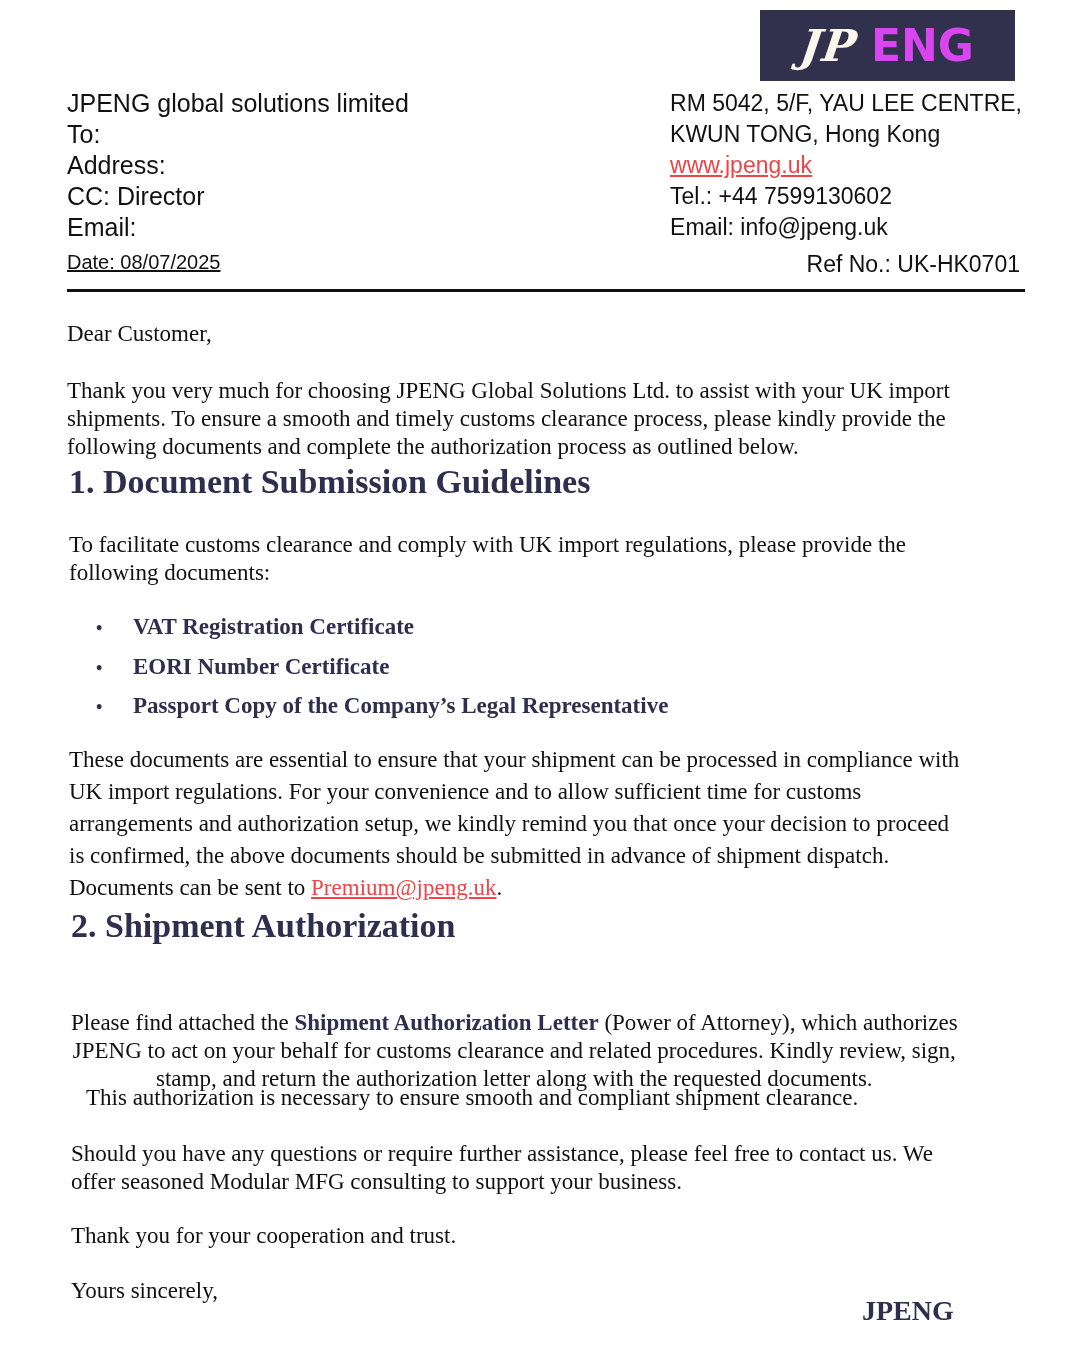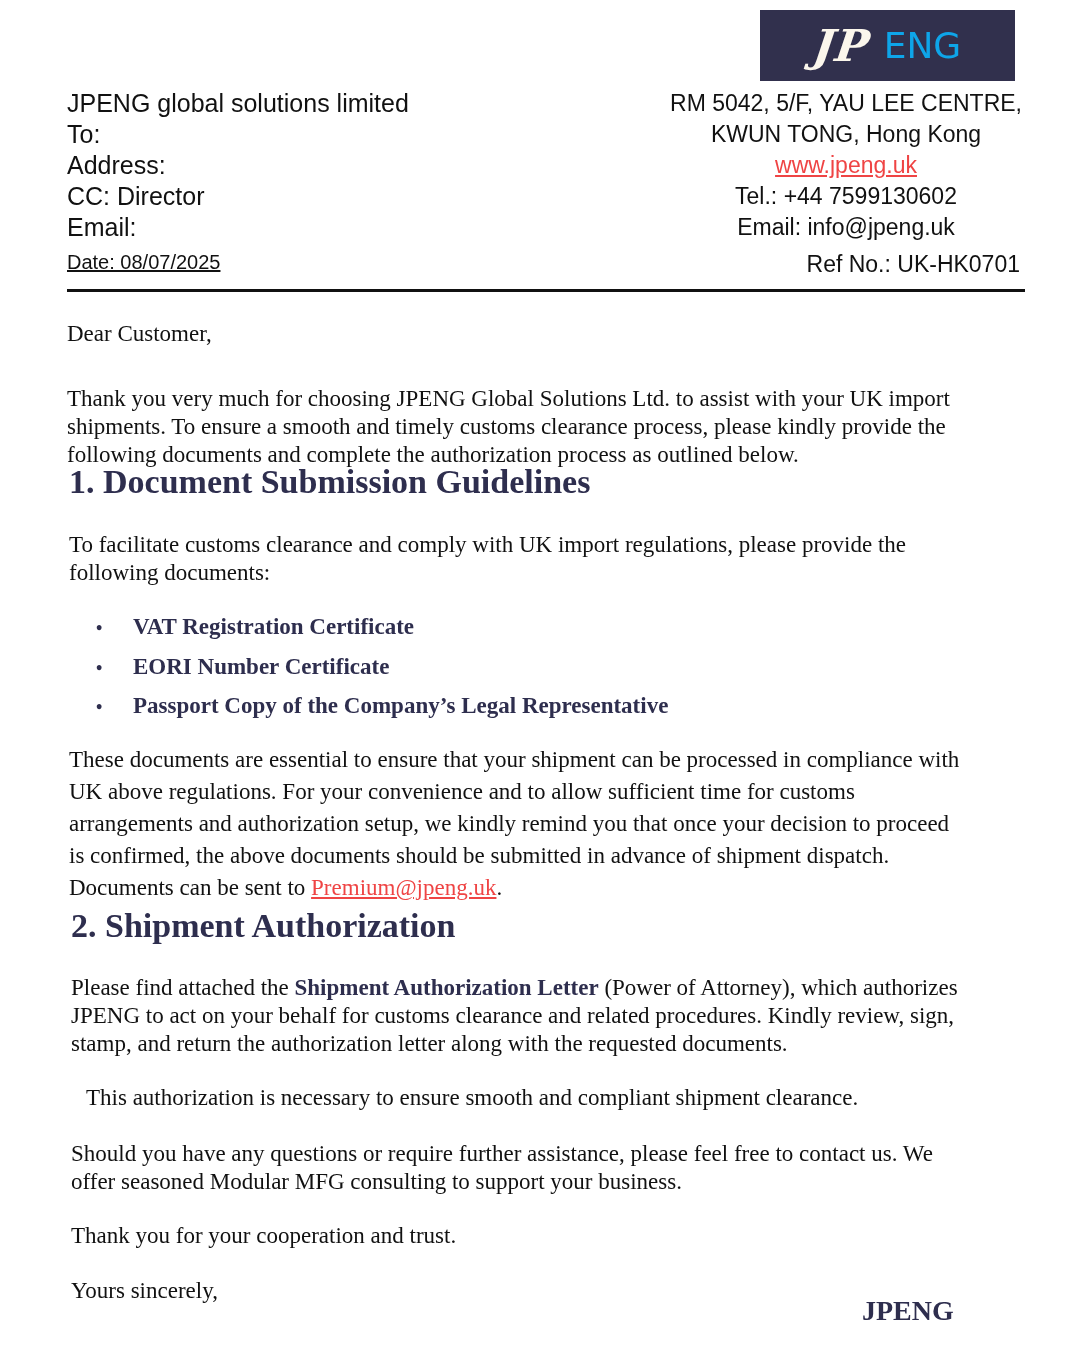--- a/index.html
+++ b/index.html
@@ -10,26 +10,26 @@
     .logo {
       position: absolute; left: 760px; top: 10px; width: 255px; height: 71px;
       background: #31304d; display: flex; align-items: center; justify-content: center;
     }
     .logo .jp {
       font-family: "DejaVu Serif", serif; font-style: italic; font-weight: bold;
       color: #fbf6ec; font-size: 44px; letter-spacing: 1px; margin-right: 14px;
       transform: skewX(-8deg);
     }
     .logo .eng {
-      font-family: "DejaVu Sans", sans-serif; font-weight: normal; color: #0ea5e9;
-      font-size: 36px; letter-spacing: 0px;
+      font-family: "DejaVu Sans", sans-serif; font-weight: bold; color: #d946ef;
+      font-size: 44px; letter-spacing: 0px;
     }
 
     .hdr-left { position: absolute; left: 67px; top: 88px; font-size: 25px; line-height: 31px; }
-    .hdr-right { position: absolute; right: 58px; top: 88px; font-size: 23px; line-height: 31px; text-align: center; }
+    .hdr-right { position: absolute; right: 58px; top: 88px; font-size: 23px; line-height: 31px; text-align: left; }
     .hdr-left div, .hdr-right div { white-space: nowrap; }
     .hdr-date { position: absolute; left: 67px; top: 251px; font-size: 20px; text-decoration: underline; }
     .hdr-ref { position: absolute; right: 60px; top: 251px; font-size: 23px; }
     .link { color: #ef4444; text-decoration: underline; }
 
     .rule { position: absolute; left: 67px; top: 289px; width: 958px; height: 3px; background: #111111; }
 
     .body-text { position: absolute; font-size: 23px; line-height: 28px; }
     .heading { position: absolute; font-size: 34px; font-weight: bold; color: #2e2e4e; }
     .bullets { position: absolute; left: 96px; top: 590px; font-size: 23px; font-weight: bold; color: #2e2e4e; }
@@ -63,21 +63,21 @@
   <div><a class="link">www.jpeng.uk</a></div>
   <div>Tel.: +44 7599130602</div>
   <div>Email: info@jpeng.uk</div>
 </div>
 <div class="hdr-ref sans">Ref No.: UK-HK0701</div>
 
 <div class="rule"></div>
 
 <div class="body-text serif" style="left:67px; top:296px;">Dear Customer,</div>
 
-<div class="body-text serif" style="left:67px; top:361px;">
+<div class="body-text serif" style="left:67px; top:353px;">
   <div>Thank you very much for choosing JPENG Global Solutions Ltd. to assist with your UK import</div>
   <div>shipments. To ensure a smooth and timely customs clearance process, please kindly provide the</div>
   <div>following documents and complete the authorization process as outlined below.</div>
 </div>
 
 <div class="heading serif" style="left:69px; top:439px;">1. Document Submission Guidelines</div>
 
 <div class="body-text serif" style="left:69px; top:507px;">
   <div>To facilitate customs clearance and comply with UK import regulations, please provide the</div>
   <div>following documents:</div>
@@ -93,29 +93,29 @@
     <span>EORI Number Certificate</span>
   </div>
   <div class="bullet-row">
     <span class="bullet-dot">•</span>
     <span>Passport Copy of the Company’s Legal Representative</span>
   </div>
 </div>
 
 <div class="body-text serif" style="left:69px; top:720px; line-height:32px;">
   <div>These documents are essential to ensure that your shipment can be processed in compliance with</div>
-  <div>UK above regulations. For your convenience and to allow sufficient time for customs</div>
+  <div>UK import regulations. For your convenience and to allow sufficient time for customs</div>
   <div>arrangements and authorization setup, we kindly remind you that once your decision to proceed</div>
   <div>is confirmed, the above documents should be submitted in advance of shipment dispatch.</div>
   <div><span>Documents can be sent to </span><a class="link">Premium@jpeng.uk</a><span>.</span></div>
 </div>
 
 <div class="heading serif" style="left:71px; top:883px;">2. Shipment Authorization</div>
 
-<div class="body-text serif" style="left:71px; top:950px;">
+<div class="body-text serif" style="left:71px; top:985px;text-align:center;">
   <div><span>Please find attached the </span><span class="strong-accent">Shipment Authorization Letter</span><span> (Power of Attorney), which authorizes</span></div>
   <div>JPENG to act on your behalf for customs clearance and related procedures. Kindly review, sign,</div>
   <div>stamp, and return the authorization letter along with the requested documents.</div>
 </div>
 
 <div class="body-text serif" style="left:86px; top:1060px;">This authorization is necessary to ensure smooth and compliant shipment clearance.</div>
 
 <div class="body-text serif" style="left:71px; top:1116px;">
   <div>Should you have any questions or require further assistance, please feel free to contact us. We</div>
   <div>offer seasoned Modular MFG consulting to support your business.</div>

